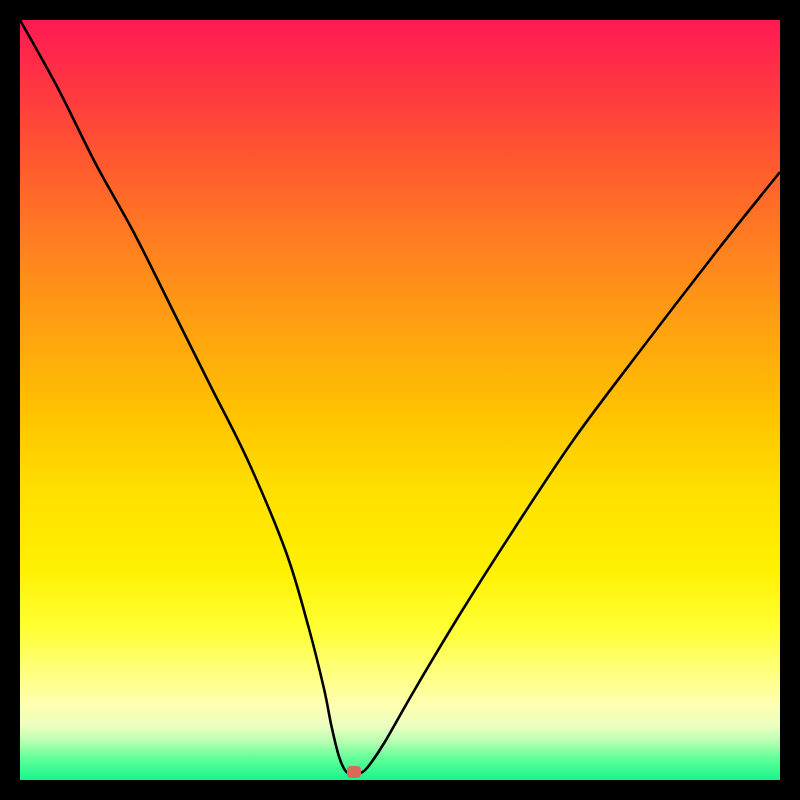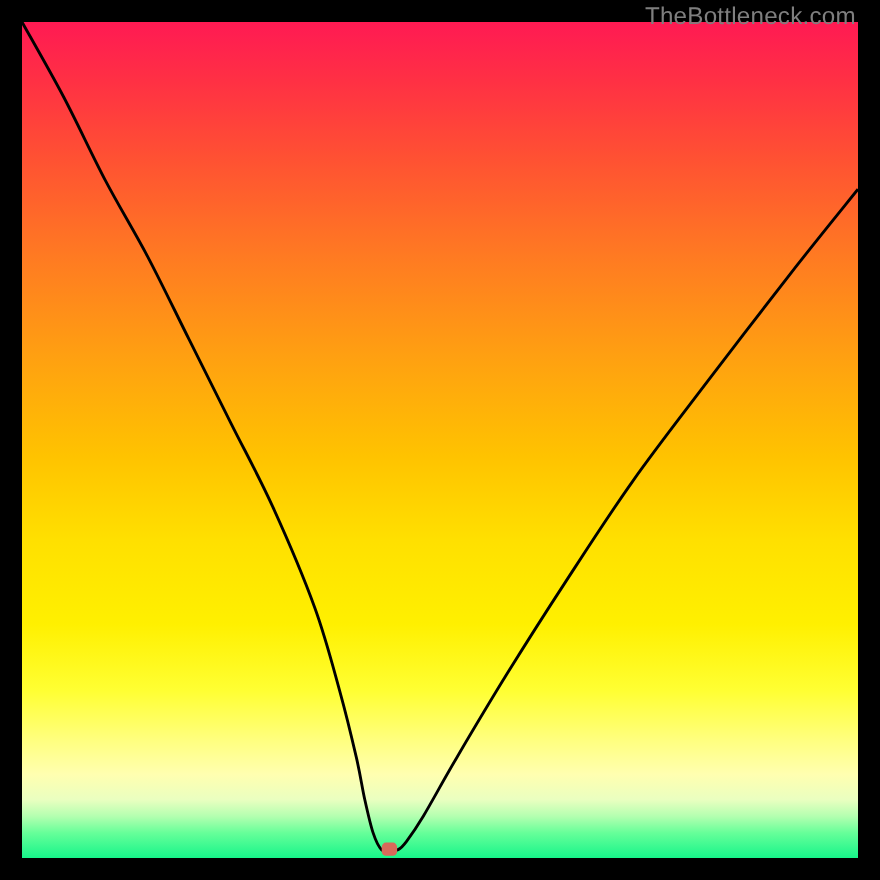--- a/index.html
+++ b/index.html
@@ -69,14 +69,13 @@
 </head>
 <body>
 
 <div class="frame">
   <div class="plot">
     <svg class="curve" viewBox="0 0 760 760" preserveAspectRatio="none">
       <path fill="none" stroke="#000" stroke-width="2.6" d="M 0 0 C 6.333333333333333 11.399999999999997, 25.333333333333336 44.333333333333314, 38 68.39999999999998 C 50.666666666666664 92.46666666666664, 63.333333333333336 120.3333333333333, 76 144.39999999999998 C 88.66666666666667 168.46666666666667, 101.33333333333333 188.7333333333334, 114 212.80000000000007 C 126.66666666666667 236.86666666666673, 139.33333333333334 263.4666666666667, 152 288.8 C 164.66666666666666 314.1333333333333, 177.33333333333334 339.4666666666667, 190 364.8 C 202.66666666666666 390.1333333333333, 215.33333333333334 412.93333333333334, 228 440.8 C 240.66666666666666 468.6666666666667, 255.86666666666667 504.1333333333333, 266 532 C 276.1333333333333 559.8666666666667, 282.4666666666667 585.2, 288.8 608 C 295.1333333333333 630.8, 300.2 652.3333333333333, 304 668.8 C 307.8 685.2666666666667, 309.0666666666666 695.4, 311.59999999999997 706.8 C 314.1333333333333 718.1999999999999, 316.66666666666663 729.6, 319.2 737.2 C 321.73333333333335 744.8000000000001, 324.26666666666665 749.8666666666667, 326.8 752.4 C 329.33333333333337 754.9333333333333, 331.8666666666667 752.4, 334.4 752.4 C 336.9333333333333 752.4, 339.46666666666664 753.6666666666666, 342 752.4 C 344.53333333333336 751.1333333333333, 345.8 749.8666666666666, 349.6 744.8 C 353.40000000000003 739.7333333333333, 357.20000000000005 734.6666666666666, 364.8 722 C 372.4 709.3333333333334, 382.5333333333333 690.3333333333333, 395.2 668.8 C 407.8666666666667 647.2666666666667, 424.33333333333326 619.4, 440.79999999999995 592.8 C 457.26666666666665 566.1999999999999, 475 538.3333333333333, 494 509.2 C 513 480.06666666666666, 533.2666666666667 448.4, 554.8 418 C 576.3333333333333 387.6, 599.1333333333332 358.4666666666667, 623.1999999999999 326.8 C 647.2666666666667 295.1333333333333, 676.4000000000001 257.1333333333333, 699.2 228 C 722 198.86666666666667, 749.8666666666667 164.66666666666666, 760 152"></path>
     </svg>
     <div class="marker" style="left: 334.4px; top: 752.4px; background: rgb(216, 106, 90);"></div>
   </div>
-  <div class="watermark">TheBottleneck.com</div>
 </div>
 
 </body></html>

